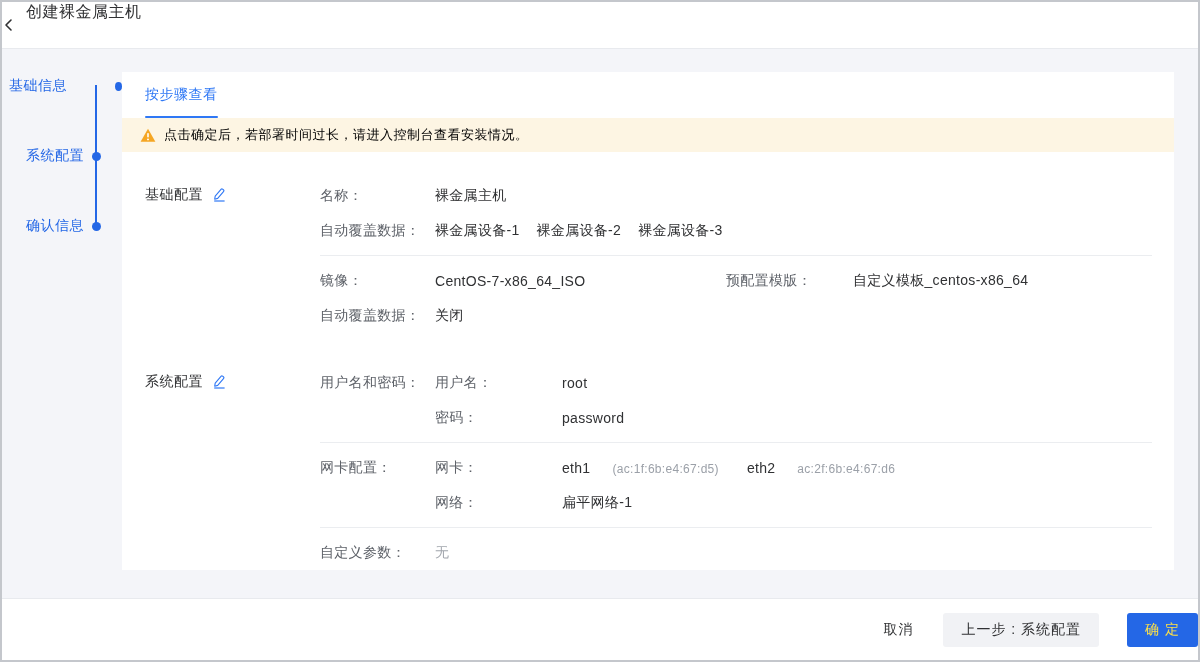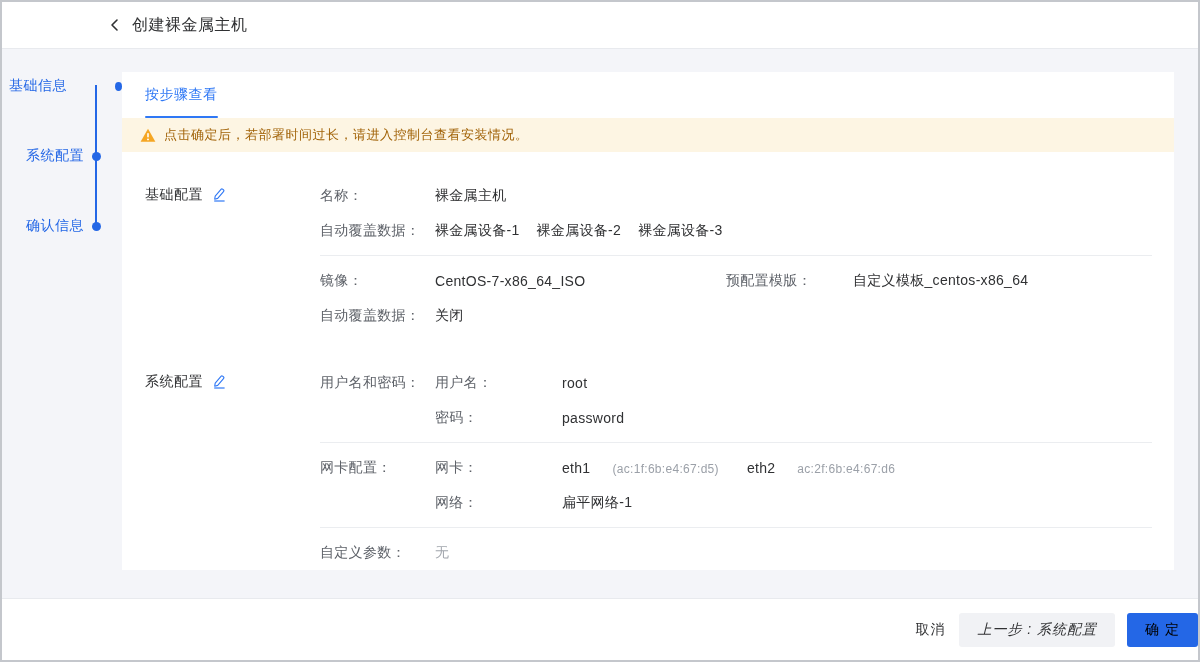--- a/index.html
+++ b/index.html
@@ -10,21 +10,21 @@
     position:relative; width:1200px; height:662px;
     background:var(--page-bg,#f4f5f9);
     border:2px solid var(--frame-border,#c4c7cc);
     overflow:hidden;
   }
 
   
   .topbar {
     position:absolute; left:0; top:0; width:100%; height:47px;
     background:#fff; border-bottom:1px solid var(--line,#e8eaee);
-    display:flex; align-items:center; padding-left:106px;
+    display:flex; 
   }
   .back-btn { display:flex; align-items:center; cursor:pointer; color:#303133; }
   .back-btn svg { display:block; margin-right:10px; }
   .page-title { font-size:16px; font-weight:500; color:#303133; letter-spacing:.5px; }
 
   
   .steps { position:absolute; left:0; top:47px; width:120px; height:400px; }
   .step-line { position:absolute; left:93px; top:36px; width:2px; height:142px; background:var(--accent,#2a6cec); }
   .step { position:absolute; left:0; width:120px; height:18px; display:flex; align-items:center; cursor:pointer; }
   .step-label { width:82px; text-align:right; font-size:14px; color:var(--accent,#2a6cec); letter-spacing:.5px; }
@@ -39,21 +39,21 @@
   .tabs { height:46px; display:flex; align-items:center; padding-left:23px; }
   .tab { position:relative; height:46px; display:flex; align-items:center;
          font-size:14px; color:#303133; margin-right:30px; cursor:pointer; letter-spacing:.5px; }
   .tab.active { color:var(--accent-light,#2f78f5); }
   .tab.active::after { content:""; position:absolute; left:0; right:0; bottom:0;
          height:2px; background:var(--accent-light,#2f78f5); border-radius:1px; }
 
   .warning {
     height:34px; background:var(--warning-bg,#fdf5e3);
     display:flex; align-items:center; padding-left:18px;
-    font-size:13px; color:#a16207; letter-spacing:.5px;
+    font-size:13px; color:#000000; letter-spacing:.5px;
   }
   .warning svg { margin-right:8px; flex-shrink:0; }
 
   .content { padding:26px 22px 0 23px; }
   .section { display:flex;justify-content:flex-end; }
   .section + .section { margin-top:32px; }
   .section-head { width:175px; flex-shrink:0; padding-top:8px;
       display:flex; align-items:flex-start; font-size:14px; font-weight:500; color:#303133; letter-spacing:.5px; }
   .edit-btn { margin-left:8px; cursor:pointer; display:inline-flex; margin-top:1px; }
   .rows { flex:1; min-width:0; }
@@ -75,23 +75,23 @@
   
   .footer {
     position:absolute; left:0; bottom:0; width:100%; height:62px;
     background:#fff; border-top:1px solid var(--line,#e8eaee);
     display:flex; align-items:center; justify-content:flex-end; 
   }
   .btn { font-size:14px; letter-spacing:1px; cursor:pointer; border:none; background:none;
          font-family:inherit; }
   .btn-text { color:#303133; padding:8px 10px; }
   .btn-plain { background:var(--btn-plain-bg,#f1f2f5); color:#303133; height:34px;
-         padding:0 18px; border-radius:3px; margin-left:4px;font-style:italic; }
-  .btn-primary { background:var(--accent,#2166e2); color:#000000; height:34px;
-         padding:0 18px; border-radius:3px; margin-left:12px; }
+         padding:0 18px; border-radius:3px; margin-left:20px; }
+  .btn-primary { background:var(--accent,#2166e2); color:#fde047; height:34px;
+         padding:0 18px; border-radius:3px; margin-left:28px; }
 </style>
 </head>
 <body>
 
 <div class="window">
 
   <header class="topbar">
     <span class="back-btn">
       <svg width="14" height="14" viewBox="0 0 14 14">
         <polyline points="9,2 4,7 9,12" fill="none" stroke="#303133" stroke-width="1.6" stroke-linecap="round" stroke-linejoin="round"></polyline>

